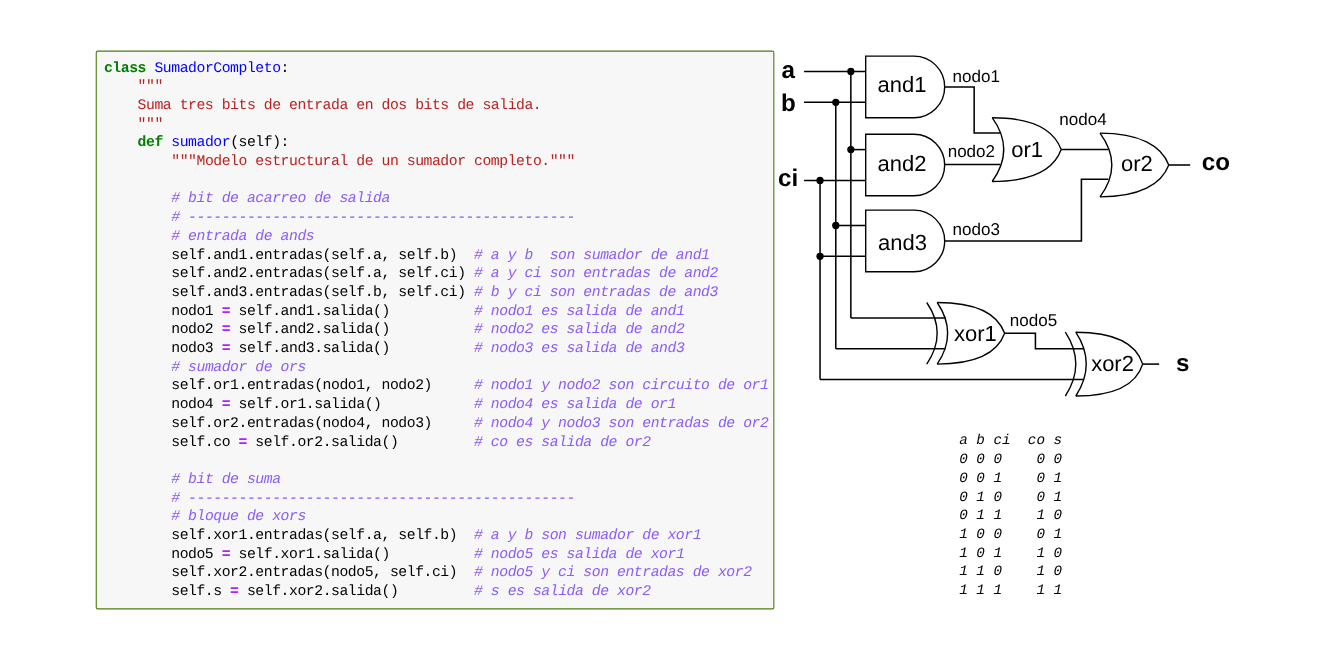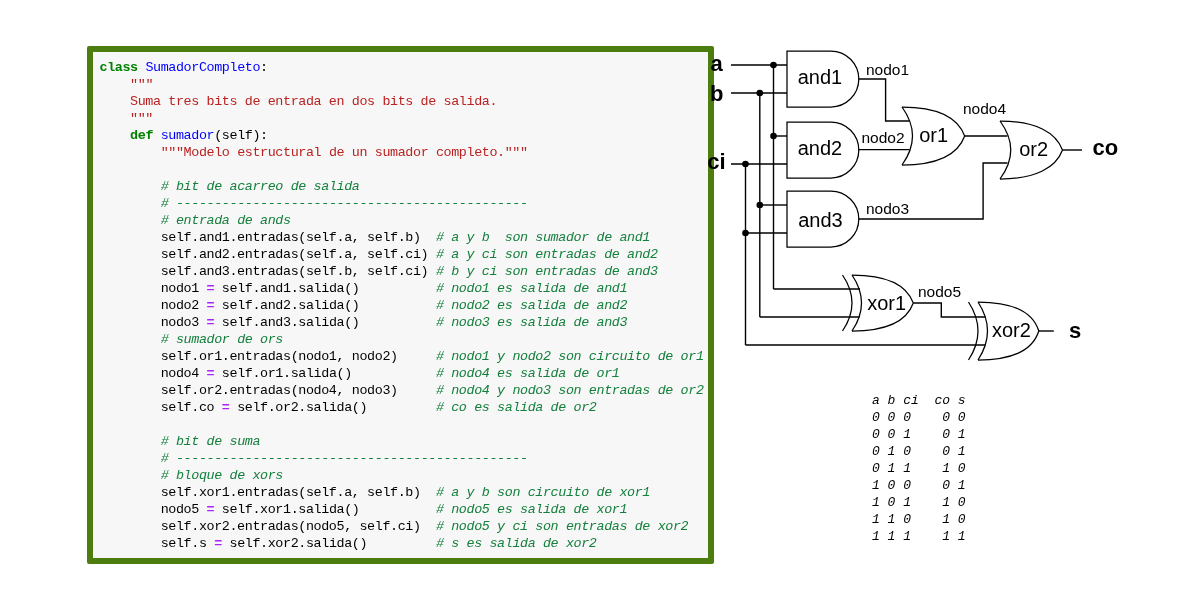--- a/index.html
+++ b/index.html
@@ -1,27 +1,27 @@
 <!DOCTYPE html>
 <html><head>
 <meta charset="utf-8">
 <style>
 html,body{margin:0;padding:0;background:#ffffff;width:1200px;height:600px;overflow:hidden;}
 #codebox{
   position:absolute;left:87px;top:46px;width:608.5px;height:494px;
-  background:#f7f7f7;border:6px solid #4d7c0f;border-radius:2px;
+  background:#f7f7f7;border:1px solid #4d7c0f;border-radius:2px;
   padding:7px 0 5px 6.5px;overflow:hidden;
 }
 #codebox pre{
   margin:0;font-family:"Liberation Mono",monospace;font-size:13.4px;letter-spacing:-0.39px;line-height:17px;color:#000;
 }
 .kw{color:#008000;font-weight:bold;}
 .nm{color:#0000FF;}
 .st{color:#BA2121;}
-.cm{color:#15803d;font-style:italic;}
+.cm{color:#8b5cf6;font-style:italic;}
 .op{color:#AA22FF;font-weight:bold;}
 #circuit{position:absolute;left:700px;top:40px;}
 #ttable{
   position:absolute;left:872px;top:391.5px;margin:0;
   font-family:"Liberation Mono",monospace;font-size:13px;line-height:17px;color:#000;font-style:italic;
 }
 </style>
 </head>
 <body>
 <div id="codebox">
@@ -43,21 +43,21 @@
         nodo3 <span class="op">=</span> self.and3.salida()          <span class="cm"># nodo3 es salida de and3</span>
         <span class="cm"># sumador de ors</span>
         self.or1.entradas(nodo1, nodo2)     <span class="cm"># nodo1 y nodo2 son circuito de or1</span>
         nodo4 <span class="op">=</span> self.or1.salida()           <span class="cm"># nodo4 es salida de or1</span>
         self.or2.entradas(nodo4, nodo3)     <span class="cm"># nodo4 y nodo3 son entradas de or2</span>
         self.co <span class="op">=</span> self.or2.salida()         <span class="cm"># co es salida de or2</span>
 
         <span class="cm"># bit de suma</span>
         <span class="cm"># ----------------------------------------------</span>
         <span class="cm"># bloque de xors</span>
-        self.xor1.entradas(self.a, self.b)  <span class="cm"># a y b son circuito de xor1</span>
+        self.xor1.entradas(self.a, self.b)  <span class="cm"># a y b son sumador de xor1</span>
         nodo5 <span class="op">=</span> self.xor1.salida()          <span class="cm"># nodo5 es salida de xor1</span>
         self.xor2.entradas(nodo5, self.ci)  <span class="cm"># nodo5 y ci son entradas de xor2</span>
         self.s <span class="op">=</span> self.xor2.salida()         <span class="cm"># s es salida de xor2</span></pre>
   </div>
 
 <svg id="circuit" width="430" height="340" viewBox="700 40 430 340">
 <g fill="none" stroke="#000" stroke-width="1.4">
 
   <path d="M731,65 H787"></path>
   <path d="M773.5,65 V289"></path>

